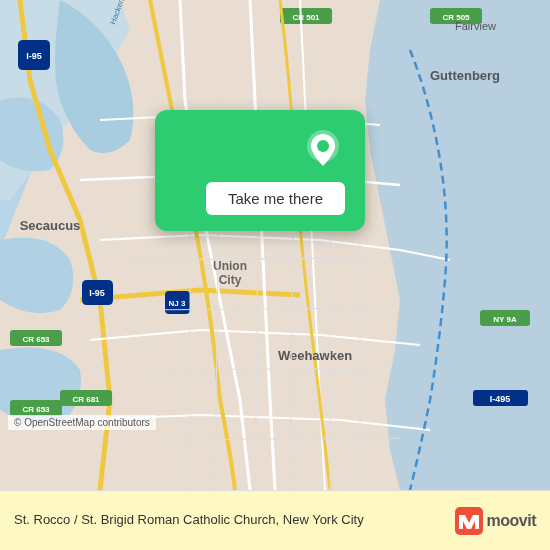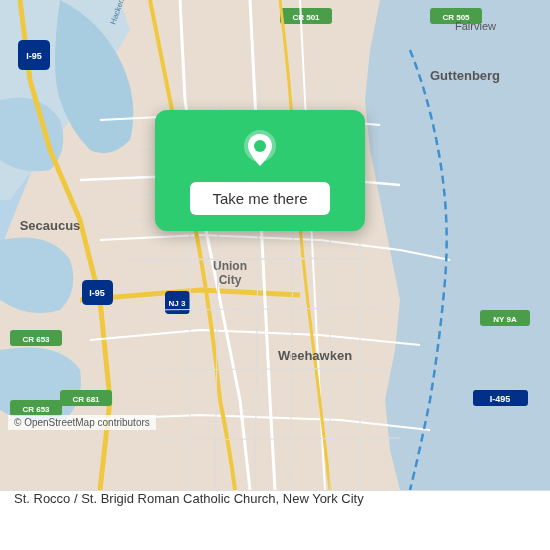--- a/index.html
+++ b/index.html
@@ -29,21 +29,21 @@
     
     .location-card {
       position: absolute;
       top: 110px;
       left: 155px;
       width: 210px;
       background: #2ecc71;
       border-radius: 12px;
       display: flex;
       flex-direction: column;
-      align-items: center;
+      align-items: flex-end;
       padding: 18px 20px 16px;
       box-shadow: 0 4px 15px rgba(0,0,0,0.3);
     }
 
     .pin-icon {
       width: 44px;
       height: 44px;
       margin-bottom: 10px;
     }
 
@@ -56,23 +56,23 @@
       font-size: 15px;
       font-weight: 500;
       cursor: pointer;
       white-space: nowrap;
     }
 
     
     .bottom-bar {
       width: 550px;
       height: 60px;
-      background: #ffffff;
+      background: #fef9c3;
       display: flex;
-      align-items: flex-start;
+      align-items: center;
       padding: 0 14px;
       border-top: 1px solid #ddd;
     }
 
     .moovit-logo {
       margin-left: auto;
       display: flex;
       align-items: center;
       gap: 4px;
     }
@@ -206,13 +206,21 @@
       <circle cx="22" cy="18" r="6" fill="#2ecc71"></circle>
     </svg>
     <button class="take-me-btn">Take me there</button>
   </div>
 
   <div class="copyright-bar">© OpenStreetMap contributors</div>
 </div>
 
 <div class="bottom-bar">
   <span class="location-text">St. Rocco / St. Brigid Roman Catholic Church, New York City</span>
+  <div class="moovit-logo">
+
+    <svg class="moovit-m" viewBox="0 0 28 28" xmlns="http://www.w3.org/2000/svg">
+      <rect width="28" height="28" rx="5" fill="#f04e37"></rect>
+      <polygon points="4,22 4,8 10,8 14,16 18,8 24,8 24,22 20,22 20,14 16,22 12,22 8,14 8,22" fill="white"></polygon>
+    </svg>
+    <span class="moovit-text">moovit</span>
+  </div>
 </div>
 
 </body></html>

